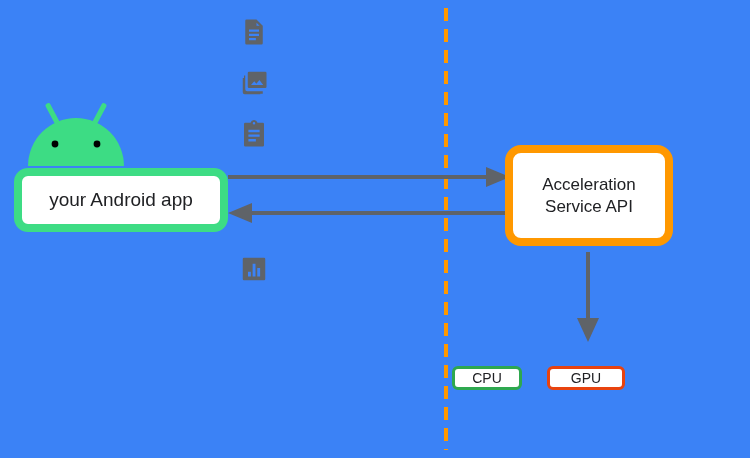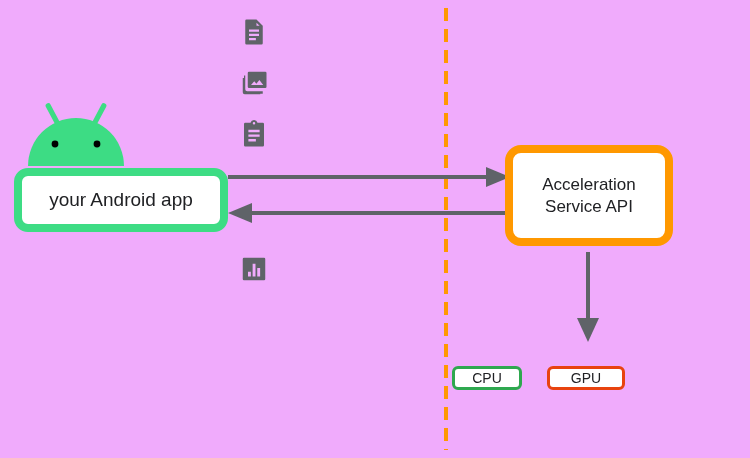--- a/index.html
+++ b/index.html
@@ -4,21 +4,21 @@
 <style>
   html, body {
     margin: 0;
     padding: 0;
     background: #000000;
   }
   #canvas {
     position: relative;
     width: 750px;
     height: 458px;
-    background: #f0abfc;
+    background: #3b82f6;
     overflow: hidden;
     font-family: "Liberation Sans", sans-serif;
   }
 
   
   .android-robot {
     position: absolute;
     left: 22px;
     top: 96px;
     width: 108px;

